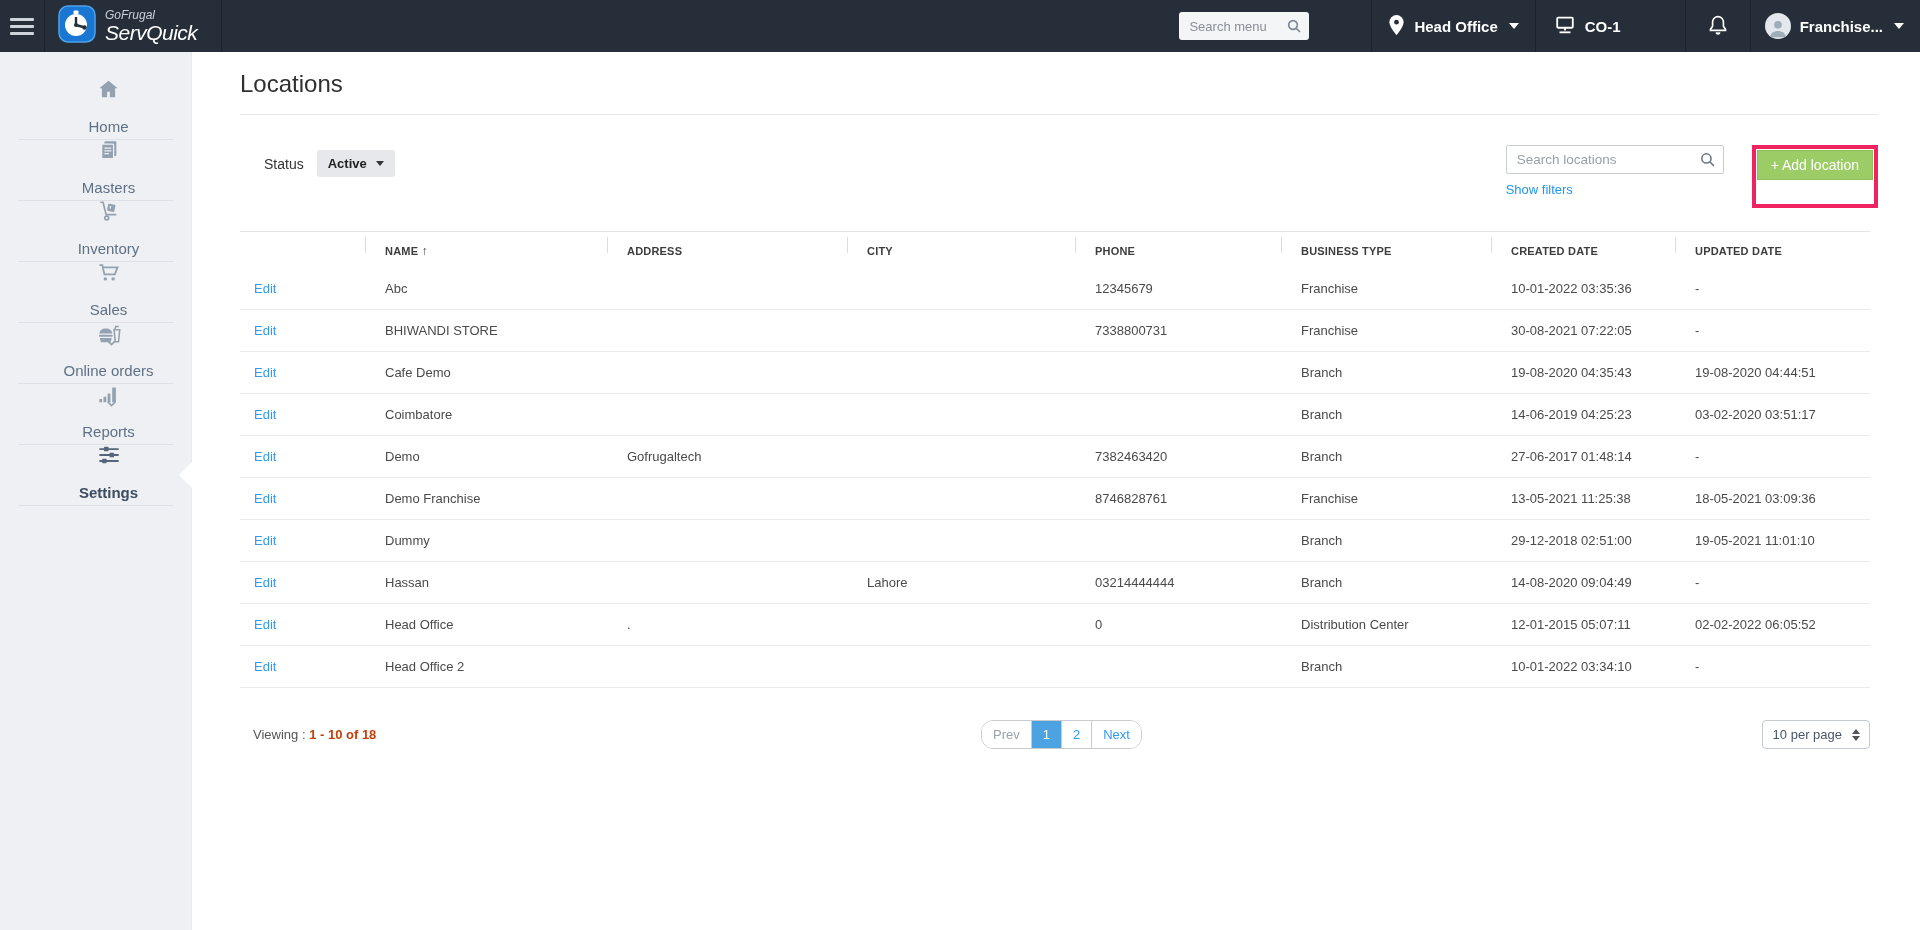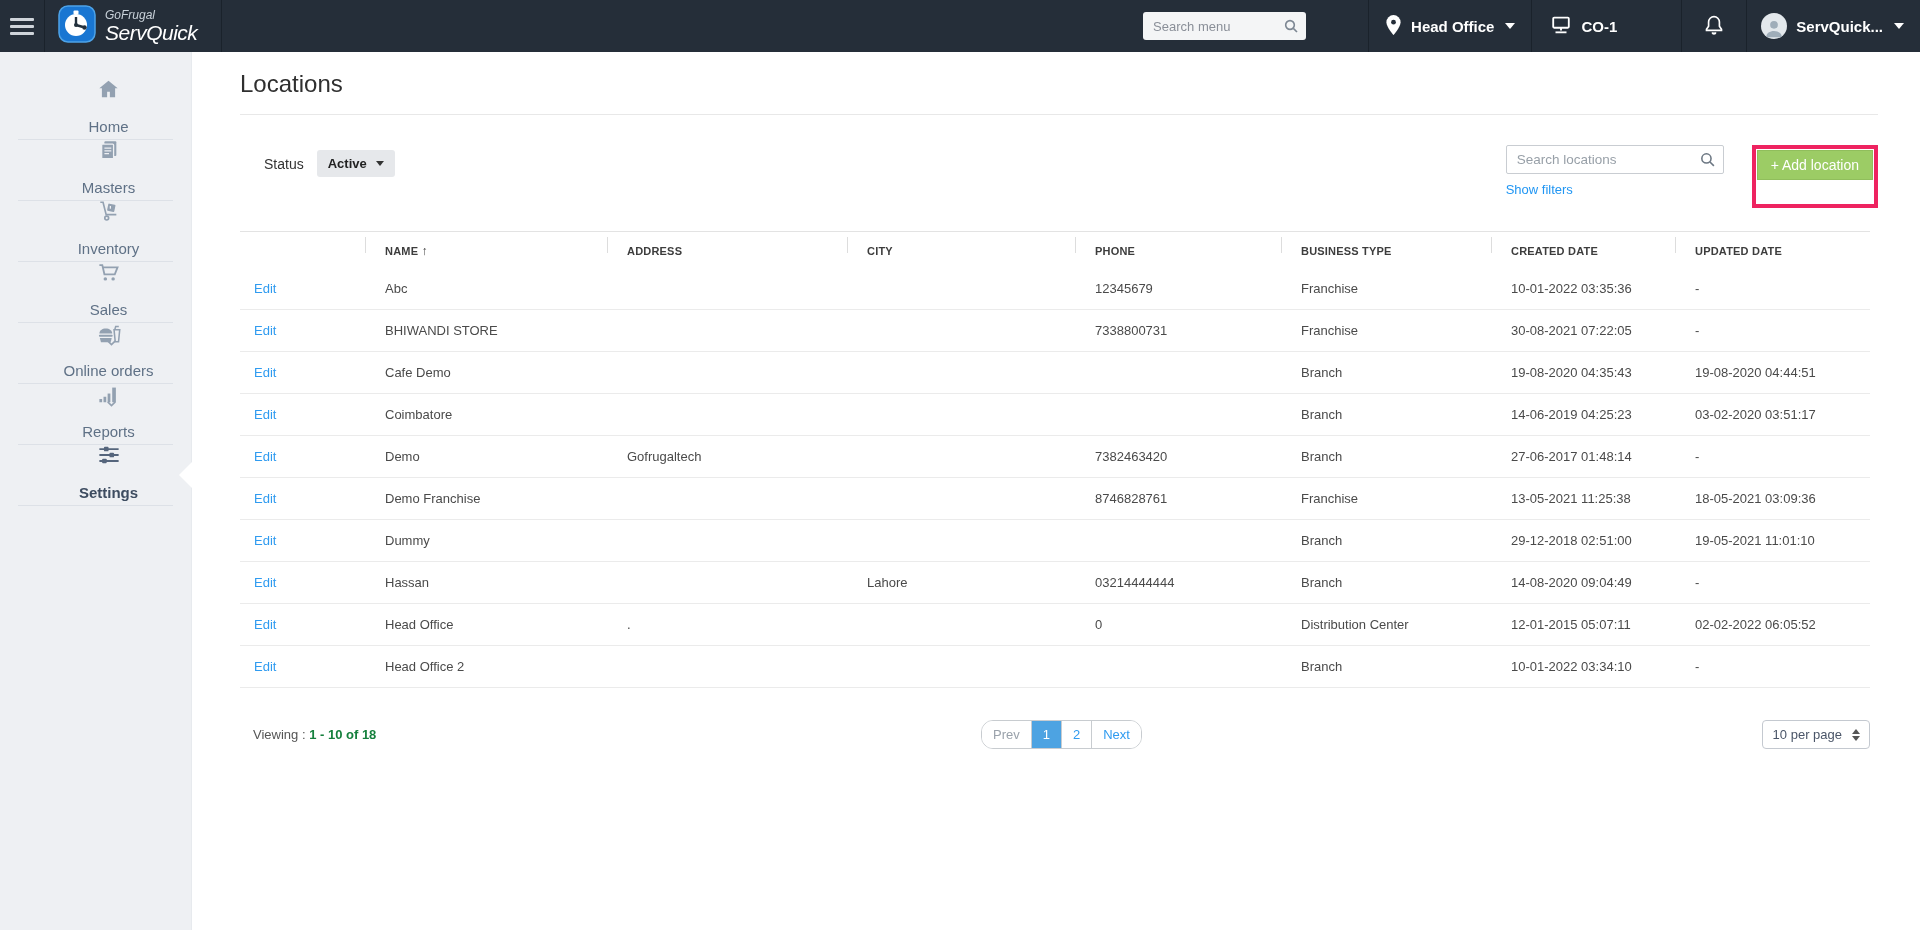--- a/index.html
+++ b/index.html
@@ -19,21 +19,21 @@
   
   .topbar{height:52px;background:var(--topbar-bg);display:flex;align-items:center;color:#fff;}
   .tb-div{width:1px;height:52px;background:#1a222b;flex:0 0 auto;}
   .hamburger{width:44px;height:52px;display:flex;flex-direction:column;justify-content:center;align-items:center;gap:4px;cursor:pointer;flex:0 0 auto;}
   .hamburger i{display:block;width:24px;height:3px;background:#cfd4da;border-radius:1px;}
   .brand{display:flex;align-items:center;gap:9px;padding:0 24px 0 13px;flex:0 0 auto;justify-content:space-between;}
   .brand-text{display:flex;flex-direction:column;line-height:1;font-style:italic;}
   .brand-top{font-size:12px;color:#c9d2da;margin-bottom:1px;}
   .brand-bottom{font-size:21px;color:#ffffff;letter-spacing:-0.5px;}
   .tb-search{position:relative;margin-left:auto;margin-right:62px;flex:0 0 auto;}
-  .tb-search input{width:163px;height:28px;border:none;border-radius:3px;background:#f4f5f6;
+  .tb-search input{width:130px;height:28px;border:none;border-radius:3px;background:#f4f5f6;
     padding:0 30px 0 10px;font-size:13px;color:#333;font-family:"Liberation Sans",sans-serif;outline:none;}
   .tb-search input::placeholder{color:#8a8f98;}
   .tb-search .mag{position:absolute;right:7px;top:6px;}
   .tb-item{display:flex;align-items:center;gap:9px;height:52px;font-size:15px;font-weight:bold;color:#fff;cursor:pointer;flex:0 0 auto;}
   .loc-item{padding:0 16px;}
   .co-item{padding:0 64px 0 18px;}
   .bell-item{padding:0 22px;}
   .user-item{padding:0 16px 0 14px;}
   .caret{width:0;height:0;border-left:5px solid transparent;border-right:5px solid transparent;border-top:6px solid #fff;margin-left:2px;}
   .avatar{width:26px;height:26px;border-radius:50%;background:#e3e8ec;overflow:hidden;display:flex;align-items:flex-end;justify-content:center;}
@@ -81,21 +81,21 @@
   .loc-table thead th:first-child{padding-left:14px;}
   .loc-table thead th + th::before{content:"";position:absolute;left:0;top:5px;height:16px;width:1px;background:#ddd;}
   .loc-table thead .sort{font-size:12px;color:#3d3d3d;}
   .loc-table tbody td{font-size:13px;color:#4a4a4a;padding:13px 8px 13px 20px;border-bottom:1px solid #ebebeb;
     white-space:nowrap;overflow:hidden;}
   .loc-table tbody td:first-child{padding-left:14px;}
   .edit-link{color:#2f9bf0;text-decoration:none;}
   
   .list-footer{margin-top:32px;display:flex;align-items:center;width:1630px;}
   .viewing{flex:1;font-size:13px;color:#555;margin-left:13px;}
-  .viewing b{color:#15803d;}
+  .viewing b{color:#c2410c;}
   .pagination{display:flex;border:1px solid #c8ccd0;border-radius:12px;overflow:hidden;flex:0 0 auto;}
   .page-btn{background:#fff;border:none;border-left:1px solid #c8ccd0;padding:7px 11px;font-size:13px;
     color:#2f9bf0;cursor:pointer;font-family:"Liberation Sans",sans-serif;line-height:1;}
   .page-btn:first-child{border-left:none;color:#9aa2ab;}
   .page-btn.active{background:var(--pg-active);color:#fff;}
   .footer-right{flex:1;display:flex;justify-content:flex-end;text-align:center;}
   .per-page{display:flex;align-items:center;gap:10px;border:1px solid #c4c9d0;border-radius:4px;background:#fff;
     padding:6px 9px 6px 10px;font-size:13px;color:#4a5568;cursor:pointer;}
   .spinner{display:flex;flex-direction:column;gap:2px;}
   .spinner i{width:0;height:0;border-left:4px solid transparent;border-right:4px solid transparent;display:block;}
@@ -176,21 +176,21 @@
   </div>
   <div class="tb-div"></div>
 
   <div class="tb-item user-item">
     <span class="avatar">
       <svg width="22" height="22" viewBox="0 0 24 24" fill="#9fadb9">
           <circle cx="12" cy="8.5" r="4.2"></circle>
           <path d="M3.5 22c0-4.5 4-6.8 8.5-6.8s8.5 2.3 8.5 6.8z"></path>
         </svg>
     </span>
-    <span>ServQuick...</span>
+    <span>Franchise...</span>
     <span class="caret"></span>
   </div>
 </div>
 
 <div class="layout">
   <div class="sidebar" id="sidebar-list">
       <div class="side-item">
         <span class="s-icon">
           <svg width="23" height="22" viewBox="0 0 24 24" fill="currentColor">
             <path d="M12 3 2 11.2h2.8V21h5.7v-6h3v6h5.7v-9.8H22z"></path>

